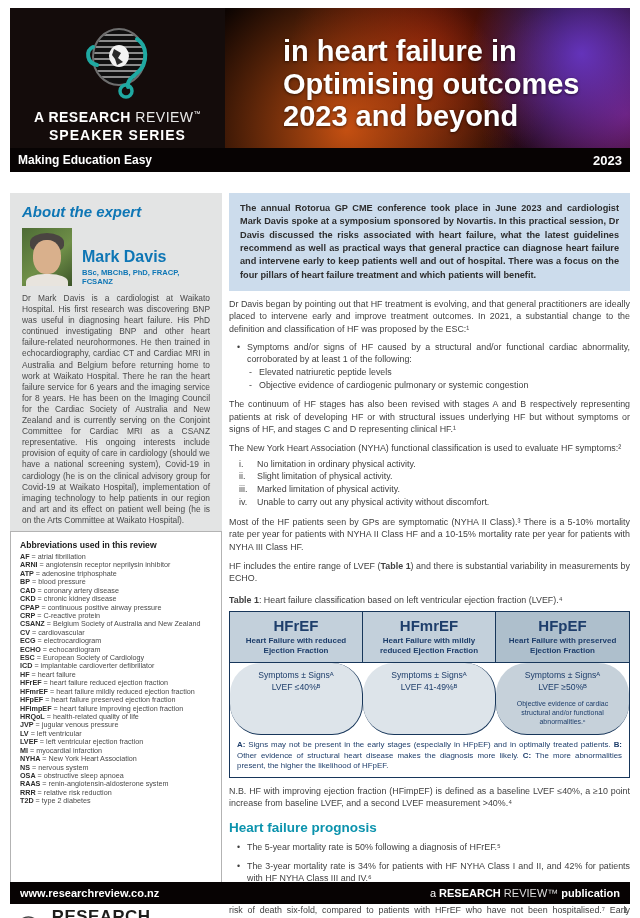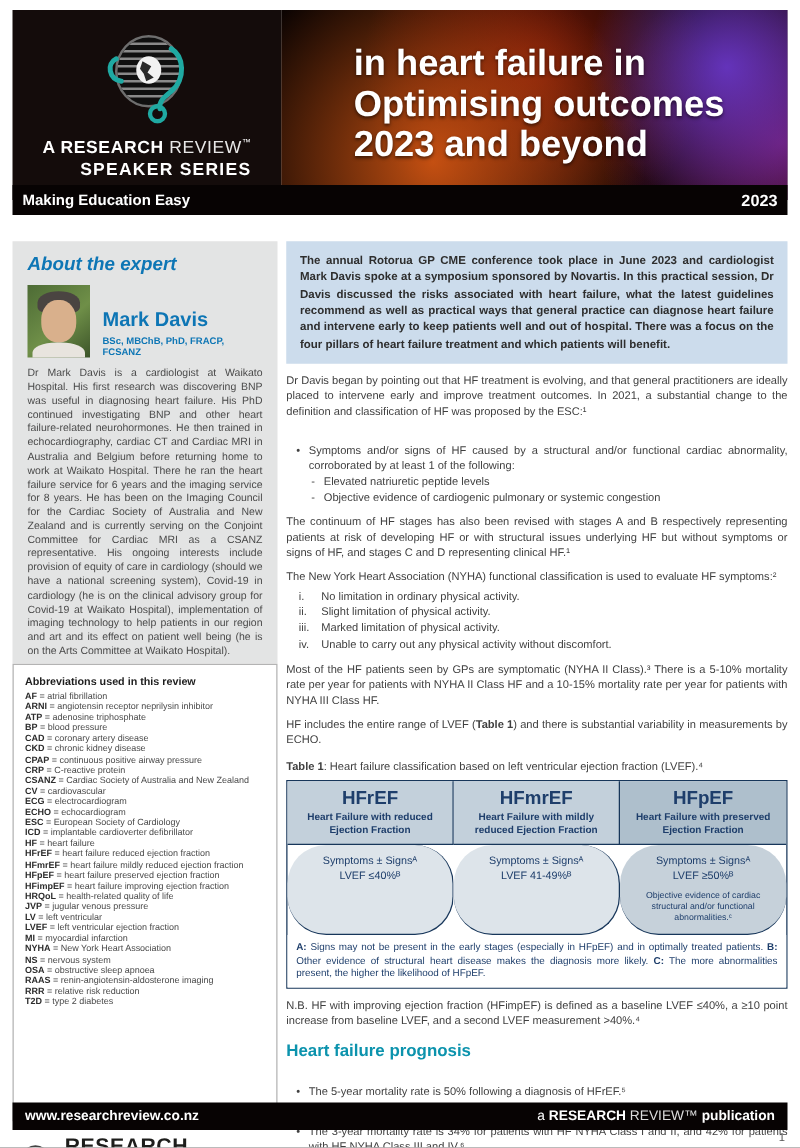--- a/index.html
+++ b/index.html
@@ -6,21 +6,21 @@
   .page{position:relative;width:640px;height:918px;background:#fff;margin:0 auto;
         font-family:"Liberation Sans",sans-serif;overflow:hidden;}
   
   .header{position:absolute;left:10px;top:8px;right:10px;height:152px;display:flex;}
   .logo-box{width:215px;background:#140c0b;display:flex;flex-direction:column;
             align-items:center;justify-content:center;gap:10px;}
   .series{color:#fff;text-align:center;font-size:14px;letter-spacing:.5px;}
   .series .bold{font-weight:bold;}
   .series .light{font-weight:normal;color:#e8e8e8;}
   .series sup{font-size:7px;}
-  .series-line2{font-weight:bold;font-size:14px;margin-top:2px;letter-spacing:1px;text-align:right;}
+  .series-line2{font-weight:bold;font-size:14px;margin-top:2px;letter-spacing:1px;}
   .title-box{flex:1;position:relative;display:flex;align-items:center;
      background:
        radial-gradient(circle at 88% 30%,rgba(110,60,220,.80) 0%,rgba(110,60,220,0) 30%),
        radial-gradient(circle at 99% 70%,rgba(160,40,160,.65) 0%,rgba(160,40,160,0) 35%),
        radial-gradient(circle at 30% 80%,rgba(225,92,20,.85) 0%,rgba(225,92,20,0) 55%),
        radial-gradient(circle at 50% 30%,rgba(130,25,8,.9) 0%,rgba(130,25,8,0) 60%),
        #0c0402;}
   .title-box h1{margin:0 0 0 58px;color:#fff;font-size:29px;line-height:1.12;
      font-weight:bold;text-shadow:0 1px 3px rgba(0,0,0,.6);}
   
@@ -59,21 +59,21 @@
   .side-logo-text .rr .bold{font-weight:bold;color:#1d1d1b;}
   .side-logo-text .rr .light{color:#6d6e70;}
   .side-logo-text .rr sup{font-size:7px;color:#6d6e70;}
   .side-logo-text .tagline{font-size:6.4px;color:#29a8a0;margin-top:1px;}
   
   .intro-box{background:#ccdcec;padding:9px 11px;font-size:9.2px;font-weight:bold;
      line-height:1.45;color:#2e2e2e;text-align:justify;}
   main p{font-size:8.9px;line-height:1.38;color:#3f3f3f;text-align:justify;margin:7px 0 0 0;}
   ul.bullets{margin:3px 0 0 0;padding:0;list-style:none;}
   ul.bullets>li{font-size:8.9px;line-height:1.38;color:#3f3f3f;padding-left:18px;position:relative;
-     text-align:justify;margin-top:19px;}
+     text-align:justify;margin-top:6px;}
   ul.bullets>li::before{content:"•";position:absolute;left:8px;}
   ul.dashes{margin:1px 0 0 0;padding:0;list-style:none;}
   ul.dashes>li{font-size:8.9px;line-height:1.4;color:#3f3f3f;padding-left:12px;position:relative;}
   ul.dashes>li::before{content:"-";position:absolute;left:2px;}
   ol.roman{margin:3px 0 0 0;padding:0;list-style:none;}
   ol.roman>li{font-size:8.9px;line-height:1.45;color:#3f3f3f;padding-left:28px;position:relative;}
   ol.roman>li .num{position:absolute;left:10px;}
   .section-heading{color:#0c93ad;font-weight:bold;font-size:13.5px;margin:11px 0 3px 0;}
   .caption{font-size:8.9px;color:#3f3f3f;margin-top:10px;}
   .caption .bold{font-weight:bold;}
@@ -188,21 +188,21 @@
             <div class="abbrev-item"><span class="abbr">BP</span><span class="def">blood pressure</span></div>
 
             <div class="abbrev-item"><span class="abbr">CAD</span><span class="def">coronary artery disease</span></div>
 
             <div class="abbrev-item"><span class="abbr">CKD</span><span class="def">chronic kidney disease</span></div>
 
             <div class="abbrev-item"><span class="abbr">CPAP</span><span class="def">continuous positive airway pressure</span></div>
 
             <div class="abbrev-item"><span class="abbr">CRP</span><span class="def">C-reactive protein</span></div>
 
-            <div class="abbrev-item"><span class="abbr">CSANZ</span><span class="def">Cardiac Society of Australia and New Zealand</span></div>
+            <div class="abbrev-item"><span class="abbr">CSANZ</span><span class="def">Belgium Society of Australia and New Zealand</span></div>
 
             <div class="abbrev-item"><span class="abbr">CV</span><span class="def">cardiovascular</span></div>
 
             <div class="abbrev-item"><span class="abbr">ECG</span><span class="def">electrocardiogram</span></div>
 
             <div class="abbrev-item"><span class="abbr">ECHO</span><span class="def">echocardiogram</span></div>
 
             <div class="abbrev-item"><span class="abbr">ESC</span><span class="def">European Society of Cardiology</span></div>
 
             <div class="abbrev-item"><span class="abbr">ICD</span><span class="def">implantable cardioverter defibrillator</span></div>
@@ -226,21 +226,21 @@
             <div class="abbrev-item"><span class="abbr">LVEF</span><span class="def">left ventricular ejection fraction</span></div>
 
             <div class="abbrev-item"><span class="abbr">MI</span><span class="def">myocardial infarction</span></div>
 
             <div class="abbrev-item"><span class="abbr">NYHA</span><span class="def">New York Heart Association</span></div>
 
             <div class="abbrev-item"><span class="abbr">NS</span><span class="def">nervous system</span></div>
 
             <div class="abbrev-item"><span class="abbr">OSA</span><span class="def">obstructive sleep apnoea</span></div>
 
-            <div class="abbrev-item"><span class="abbr">RAAS</span><span class="def">renin-angiotensin-aldosterone imaging</span></div>
+            <div class="abbrev-item"><span class="abbr">RAAS</span><span class="def">renin-angiotensin-aldosterone system</span></div>
 
             <div class="abbrev-item"><span class="abbr">RRR</span><span class="def">relative risk reduction</span></div>
 
             <div class="abbrev-item"><span class="abbr">T2D</span><span class="def">type 2 diabetes</span></div>
           </div>
       </div>
 
       <div class="side-logo">
         <svg width="38" height="38" viewBox="0 0 74 74">
           <ellipse cx="38" cy="34" rx="24" ry="26" fill="#fff" stroke="#444" stroke-width="3"></ellipse>

